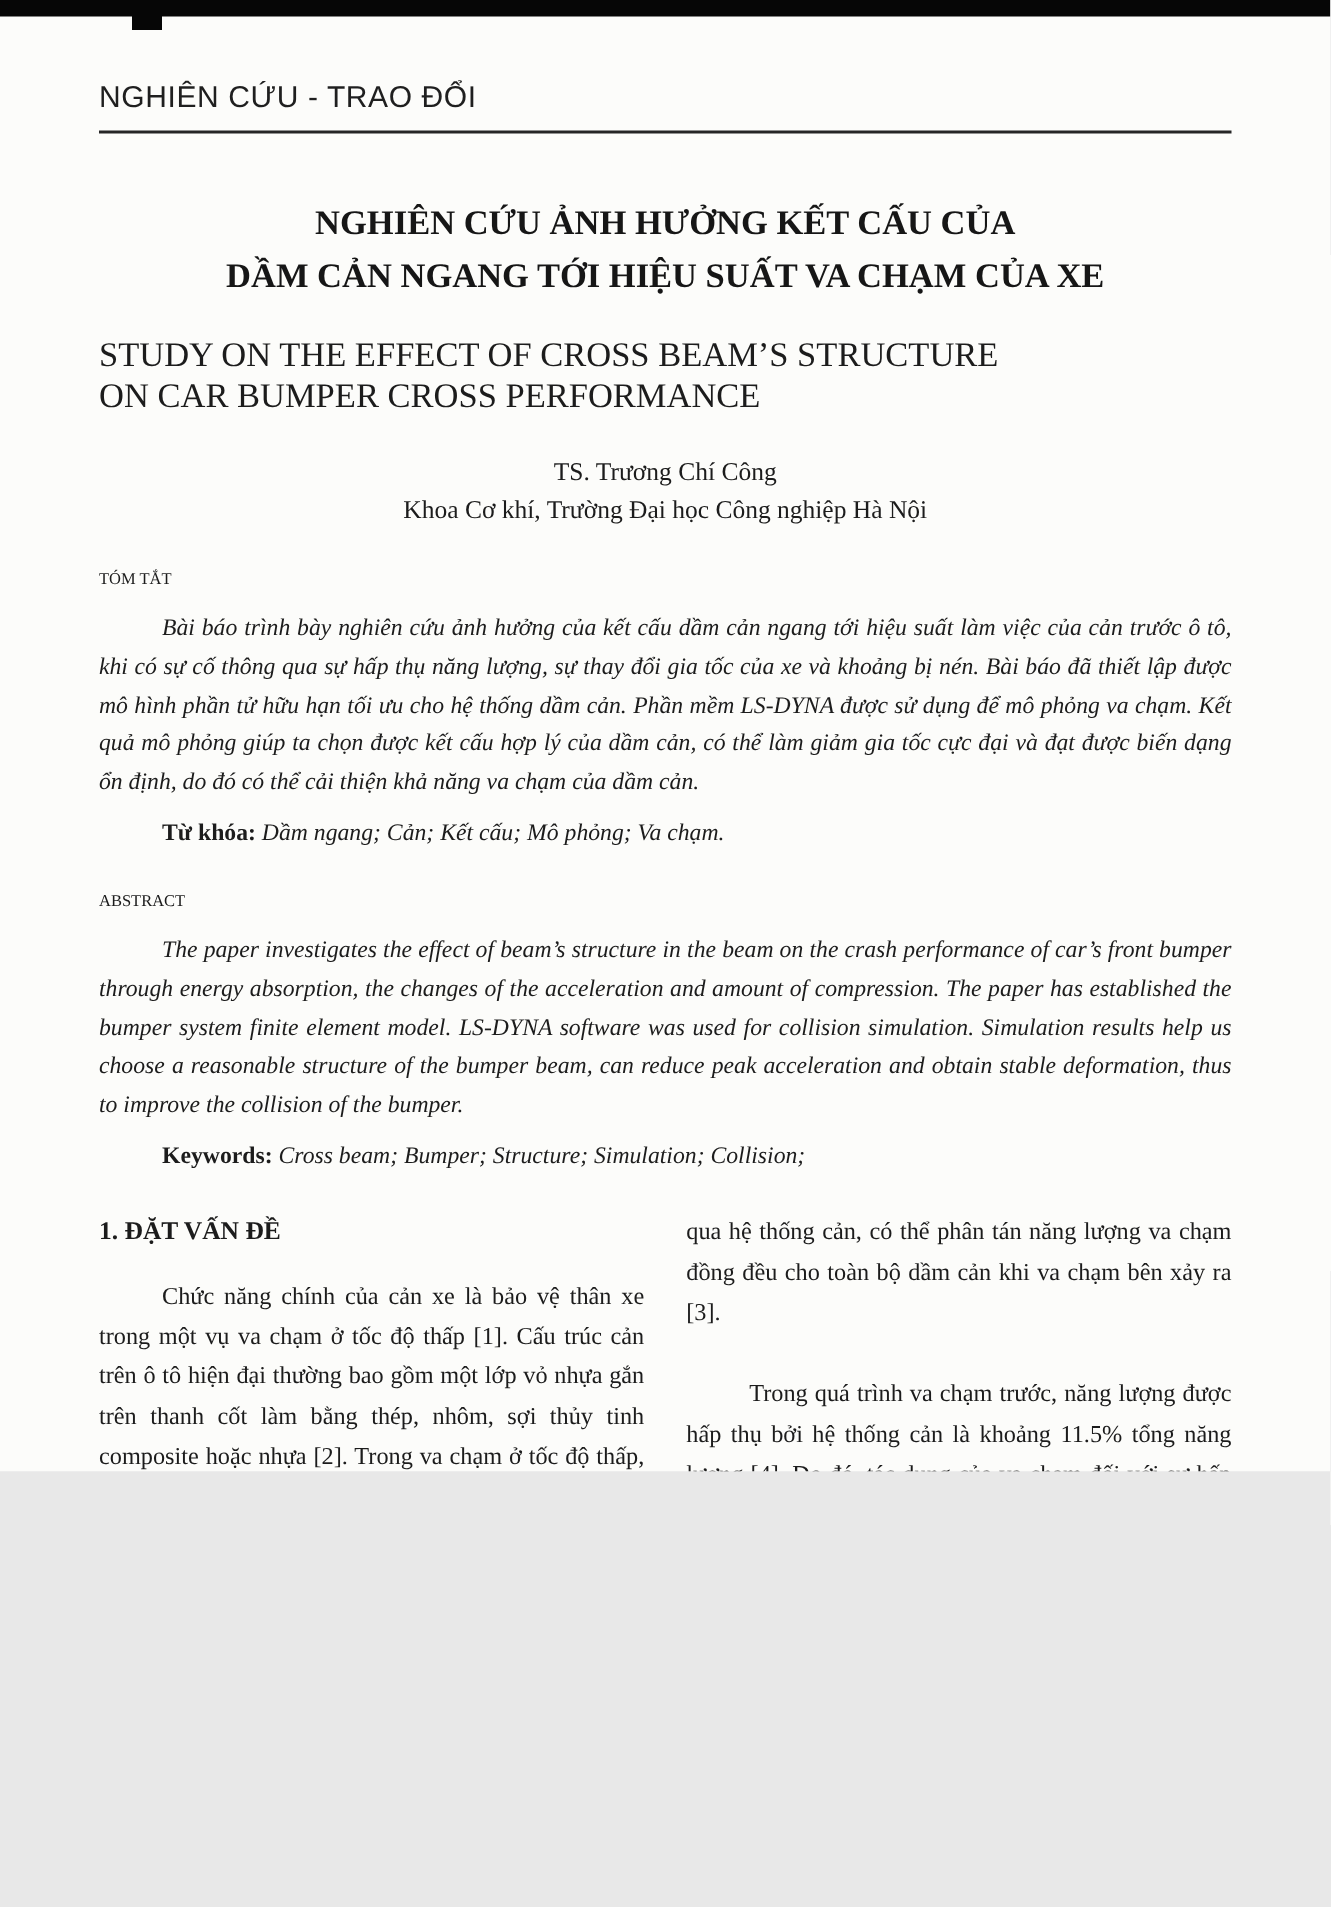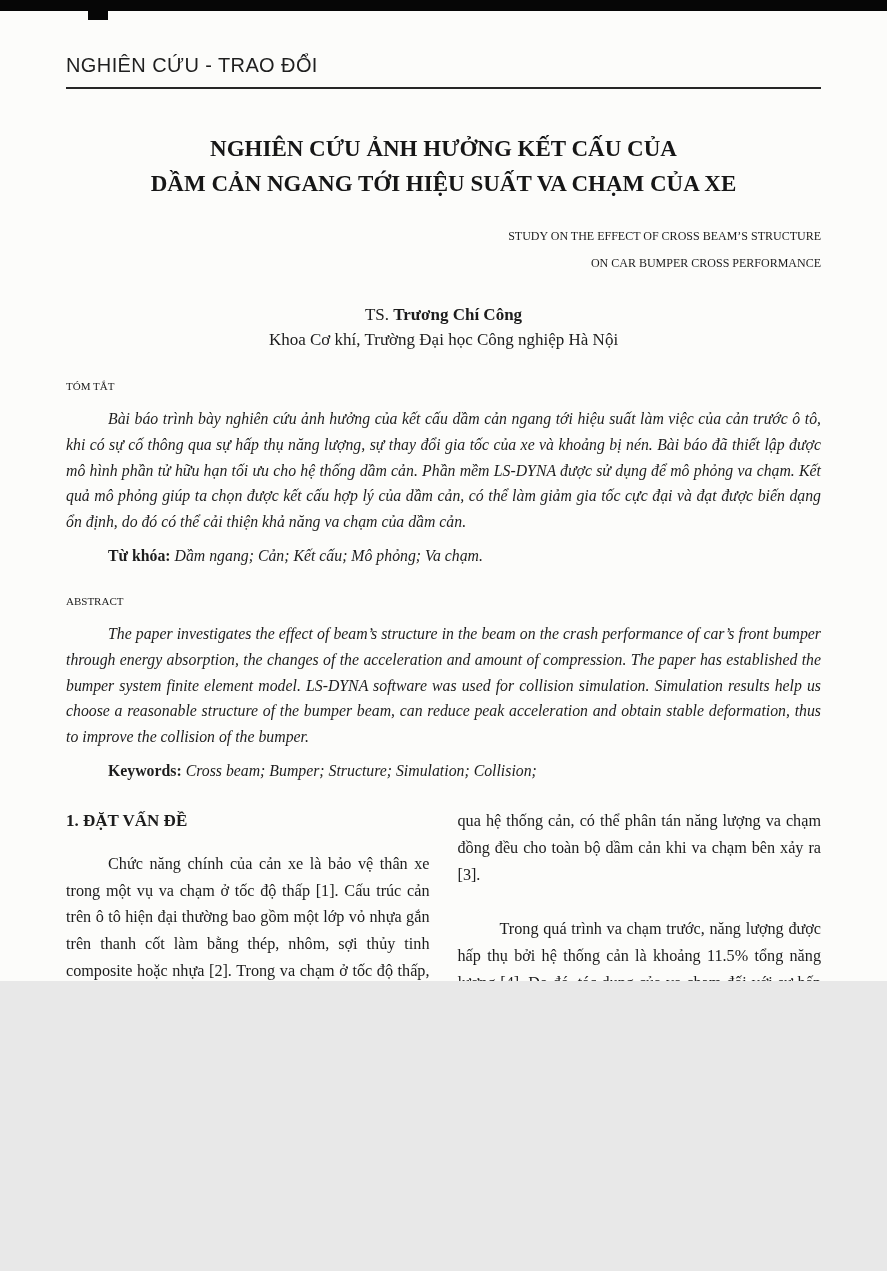--- a/index.html
+++ b/index.html
@@ -11,23 +11,23 @@
   }
   .scan-bar-top { position:absolute; top:0; left:0; width:887px; height:11px; background:#060606; }
   .scan-mark { position:absolute; top:2px; left:88px; width:20px; height:18px; background:#060606; }
   .content { padding:0 66px; }
   .running-head {
     margin-top:54px; font-family:"Liberation Sans", sans-serif;
     font-size:20px; color:#1f1f1f; letter-spacing:0.4px;
   }
   .head-rule { border-top:2px solid #262626; margin-top:10px; }
   .title-vi { margin-top:42px; text-align:center; font-weight:bold; font-size:23px; line-height:35px; color:#161616; }
-  .title-en { margin-top:22px; text-align:right; font-size:12px; line-height:27px; }
+  .title-en { margin-top:22px; text-align:left; font-size:23px; line-height:27px; }
   .author-line { margin-top:28px; text-align:center; font-size:17px; }
-  .author-name { font-weight:bold; }
+  .author-name { font-weight:normal; }
   .affiliation { text-align:center; font-size:17px; margin-top:5px; }
   .sec-head { font-weight:normal; font-size:11px; margin-top:30px; }
   .abstract-body {
     margin-top:14px; font-style:italic; text-align:justify;
     font-size:15.8px; line-height:25.8px; text-indent:42px;
   }
   .kw-line { margin-top:12px; font-size:15.8px; text-indent:42px; }
   .kw-label { font-weight:bold; font-style:normal; }
   .kw-text { font-style:italic; }
   .columns { display:flex; gap:28px; margin-top:28px; }

